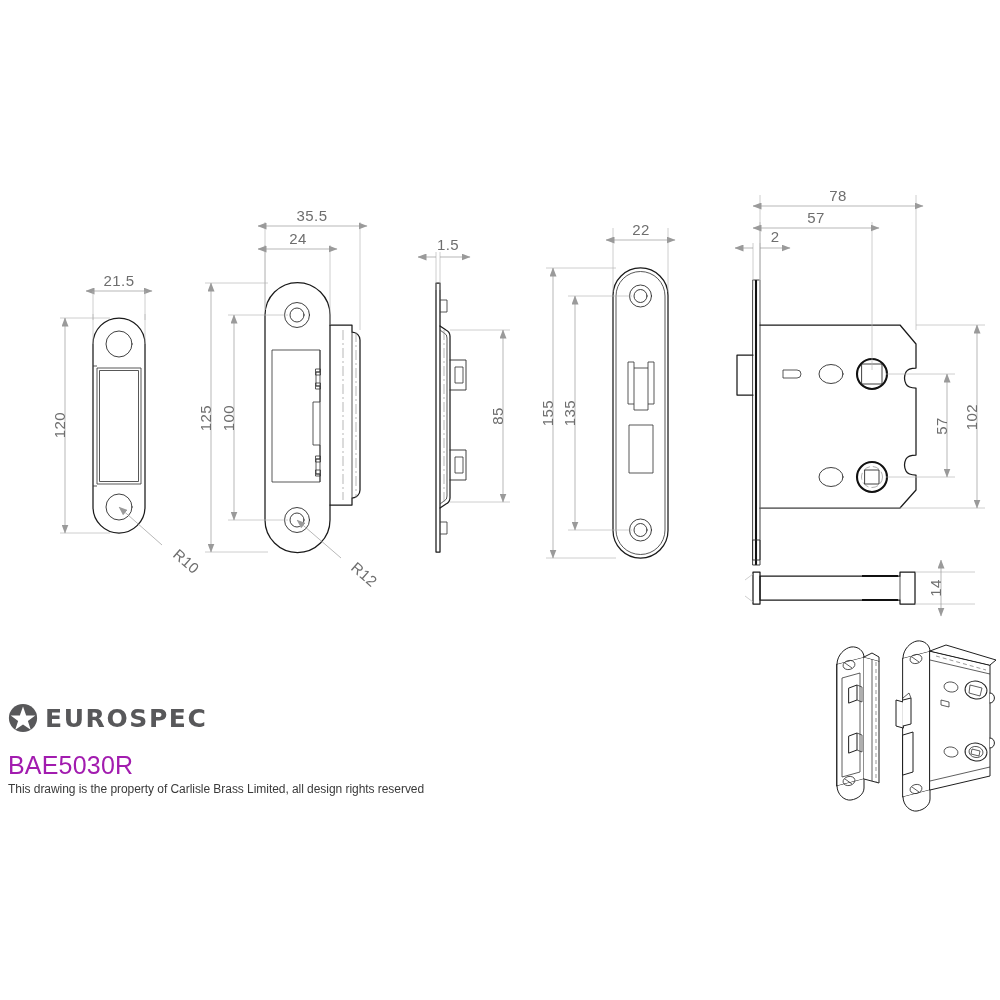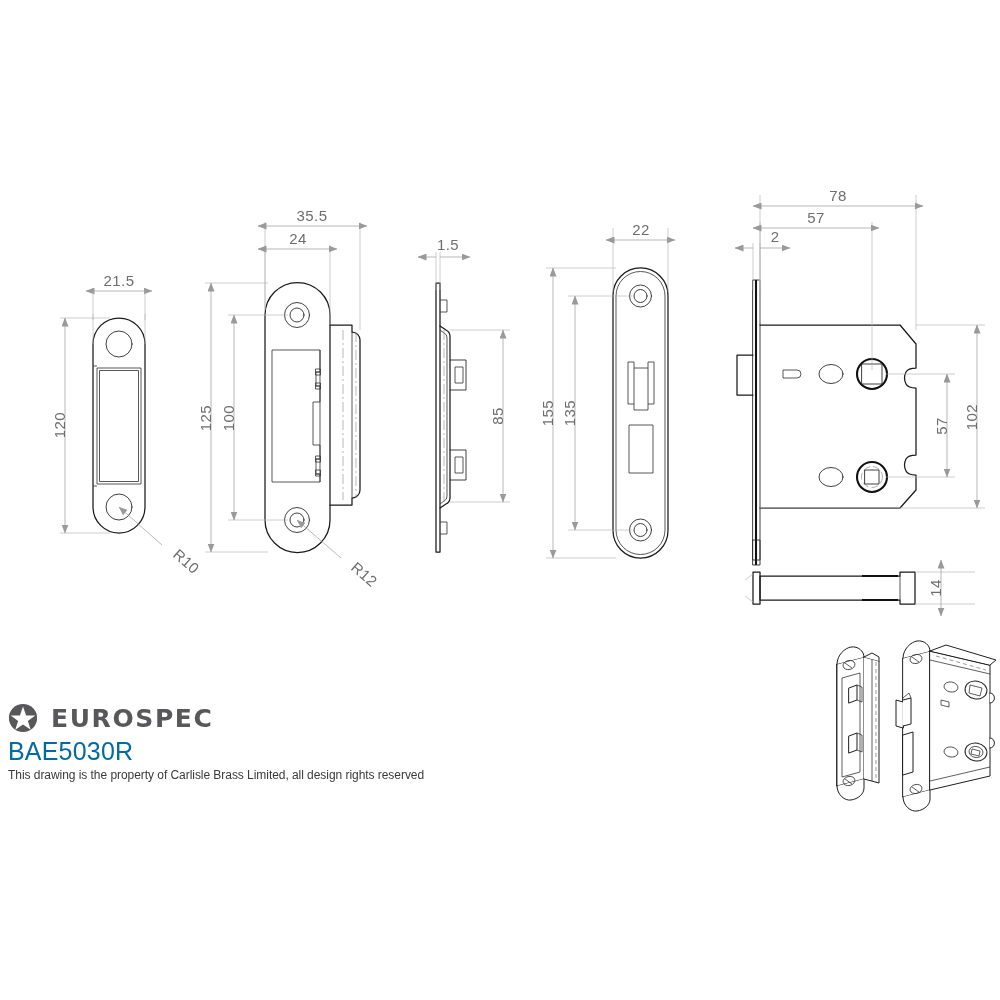--- a/index.html
+++ b/index.html
@@ -57,38 +57,38 @@
   
   #titleblock {
     position: absolute;
     left: 8px;
     top: 703px;
     width: 430px;
   }
   .brandrow {
     display: flex;
     align-items: center;
-    gap: 13px;
+    gap: 7px;
     height: 30px;
   }
   .brandmark { width: 30px; height: 30px; display:block; }
   .brandname {
     font-family: "DejaVu Sans", sans-serif;
     font-size: 25px;
     font-weight: bold;
     color: #58585a;
     letter-spacing: 1.6px;
     line-height: 1;
   }
   .partno {
     font-family: "Liberation Sans", sans-serif;
     font-size: 25px;
-    color: #0369a1;
+    color: #a21caf;
     letter-spacing: 0.2px;
-    margin-top: 5px;
+    margin-top: 19px;
     line-height: 1.05;
   }
   .rights {
     font-family: "Liberation Sans", sans-serif;
     font-size: 12px;
     color: #3a3a3a;
     margin-top: 5px;
     letter-spacing: -0.05px;
     line-height: 1.1;
   }

